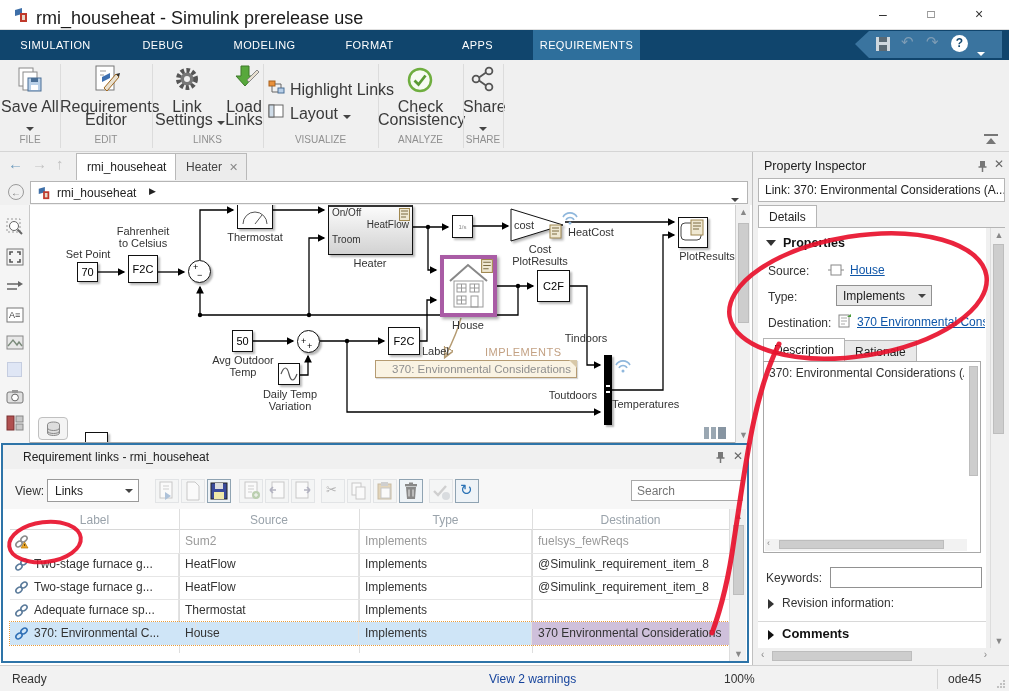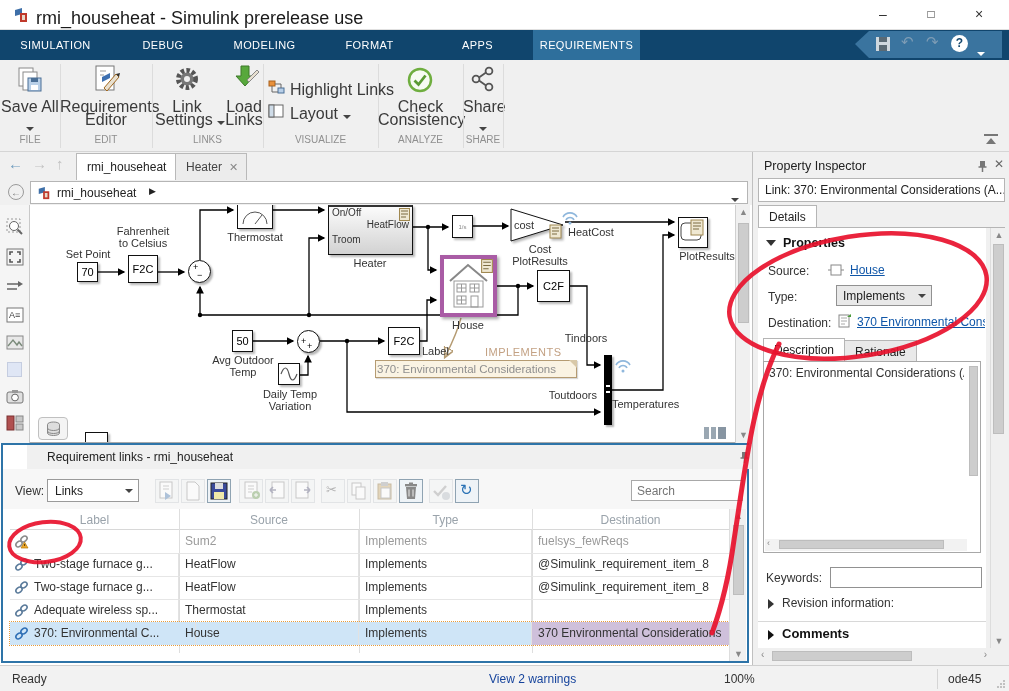--- a/index.html
+++ b/index.html
@@ -45,21 +45,21 @@
   .canvas { left:30px; top:205px; width:705px; height:238px; background:#fff; overflow:hidden; border-bottom:1px solid #aaa; }
   .blk { position:absolute; background:#fff; border:1px solid #111; box-shadow:2px 2px 2px rgba(0,0,0,.28); }
   .clbl { position:absolute; font-size:11px; color:#333; text-align:center; white-space:nowrap; line-height:12px; }
   .port { position:absolute; font-size:10px; color:#333; white-space:nowrap; }
   .vscroll { left:735px; top:205px; width:15px; height:238px; background:#f0f0f0; border-left:1px solid #d0d0d0; }
   .scr-arr { color:#888; font-size:9px; text-align:center; width:15px; }
   .thumb { background:#cdcdcd; border:1px solid #bdbdbd; }
 
   
   .linkspanel { left:1px; top:443px; width:748px; height:220px; background:#fff; border:2px solid #2e74a8; }
-  .lp-header { left:0px; top:0px; width:744px; height:24px; background:#f0f0f0; font-size:12px; color:#222;margin-left:24px; }
+  .lp-header { left:0px; top:0px; width:744px; height:24px; background:#f0f0f0; font-size:12px; color:#222; }
   .lp-toolbar { left:0px; top:24px; width:744px; height:40px; background:#f7f7f7; }
   .tbtn { position:absolute; top:10px; width:24px; height:24px; border:1px solid #c6cbd0; background:#f2f3f4; }
   .tbtn.off { opacity:.42; }
   .tbtn.on { border-color:#8fa3b2; background:#eef3f7; }
   .thead { position:absolute; font-size:12px; color:#9aa3ab; text-align:center; top:4px; }
   .trow { position:absolute; left:7px; width:719px; height:23px; font-size:12px; color:#333; }
   .tcell { position:absolute; top:0; height:23px; line-height:22px; padding-left:6px; overflow:hidden; white-space:nowrap; border-right:1px solid #e2e2e2; }
   .gridv { position:absolute; width:1px; background:#dedede; }
   .rowline { position:absolute; left:7px; width:719px; height:1px; background:#e6e6e6; }
 
@@ -375,21 +375,21 @@
           <rect x="0.5" y="0.5" width="10" height="12" fill="#efe8d2" stroke="#a08850"></rect>
           <path d="M2 3 h7 M2 6 h7 M2 9 h5" stroke="#7a6a40"></path>
         </svg>
     </div>
     <div class="clbl" style="left:408px;top:114px;width:60px">House</div>
     <div class="blk" style="left:507px;top:65px;width:33px;height:32px;font-size:11px;text-align:center;line-height:30px">C2F</div>
     <div class="clbl" style="left:528px;top:127px;width:56px;text-align:center">Tindoors</div>
     <div class="blk" style="left:358px;top:122px;width:32px;height:28px;font-size:11px;text-align:center;line-height:26px">F2C</div>
     <div class="clbl" style="left:392px;top:140px;width:30px;text-align:left">Label</div>
     <div class="clbl" style="left:455px;top:141px;width:70px;color:#c3a183;letter-spacing:.5px">IMPLEMENTS</div>
-    <div class="abs" style="left:345px;top:155px;width:202px;height:18px;background:#faf3e3;border:1px solid #b59b72;font-size:11.5px;color:#8f8f8f;line-height:17px;padding-left:1px;white-space:nowrap;box-shadow:1px 1px 1px rgba(0,0,0,.15)">370: Environmental Considerations</div>
+    <div class="abs" style="left:345px;top:155px;width:202px;height:18px;background:#faf3e3;border:1px solid #b59b72;font-size:11.5px;color:#8f8f8f;line-height:17px;padding-left:16px;white-space:nowrap;box-shadow:1px 1px 1px rgba(0,0,0,.15)">370: Environmental Considerations</div>
     <div class="abs" style="left:539px;top:155px;width:0;height:0;border-left:8px solid transparent;border-top:8px solid #d8c8a8"></div>
     <div class="blk" style="left:202px;top:125px;width:21px;height:22px;font-size:11px;text-align:center;line-height:21px">50</div>
     <div class="clbl" style="left:178px;top:149px;width:70px">
       <div>Avg Outdoor</div>
       <div>Temp</div>
     </div>
     <div class="blk" style="left:267px;top:125px;width:23px;height:23px;border-radius:50%">
       <span style="position:absolute;left:3px;top:5px;font-size:9px">+</span>
       <span style="position:absolute;left:9px;top:10px;font-size:9px">+</span>
     </div>
@@ -546,21 +546,21 @@
               <ellipse cx="10" cy="5" rx="3.4" ry="2.4" transform="rotate(-40 10 5)"></ellipse>
             </g>
           </svg>
         <div class="tcell" style="left:169px;width:180px">HeatFlow</div>
         <div class="tcell" style="left:349px;width:173px">Implements</div>
         <div class="tcell" style="left:522px;width:197px;border-right:none">@Simulink_requirement_item_8</div>
       </div>
       <div class="rowline" style="top:90px"></div>
 
       <div class="trow" style="top:90px">
-        <div class="tcell" style="left:0;width:169px;padding-left:24px">Adequate wireless sp...</div>
+        <div class="tcell" style="left:0;width:169px;padding-left:24px">Adequate furnace sp...</div>
         <svg style="position:absolute;left:4px;top:4px" width="15" height="15" viewBox="0 0 15 15">
             <g fill="none" stroke="#5a7a9a" stroke-width="1.6">
               <ellipse cx="5" cy="10" rx="3.4" ry="2.4" transform="rotate(-40 5 10)"></ellipse>
               <ellipse cx="10" cy="5" rx="3.4" ry="2.4" transform="rotate(-40 10 5)"></ellipse>
             </g>
           </svg>
         <div class="tcell" style="left:169px;width:180px">Thermostat</div>
         <div class="tcell" style="left:349px;width:173px">Implements</div>
       </div>
       <div class="rowline" style="top:113px"></div>

